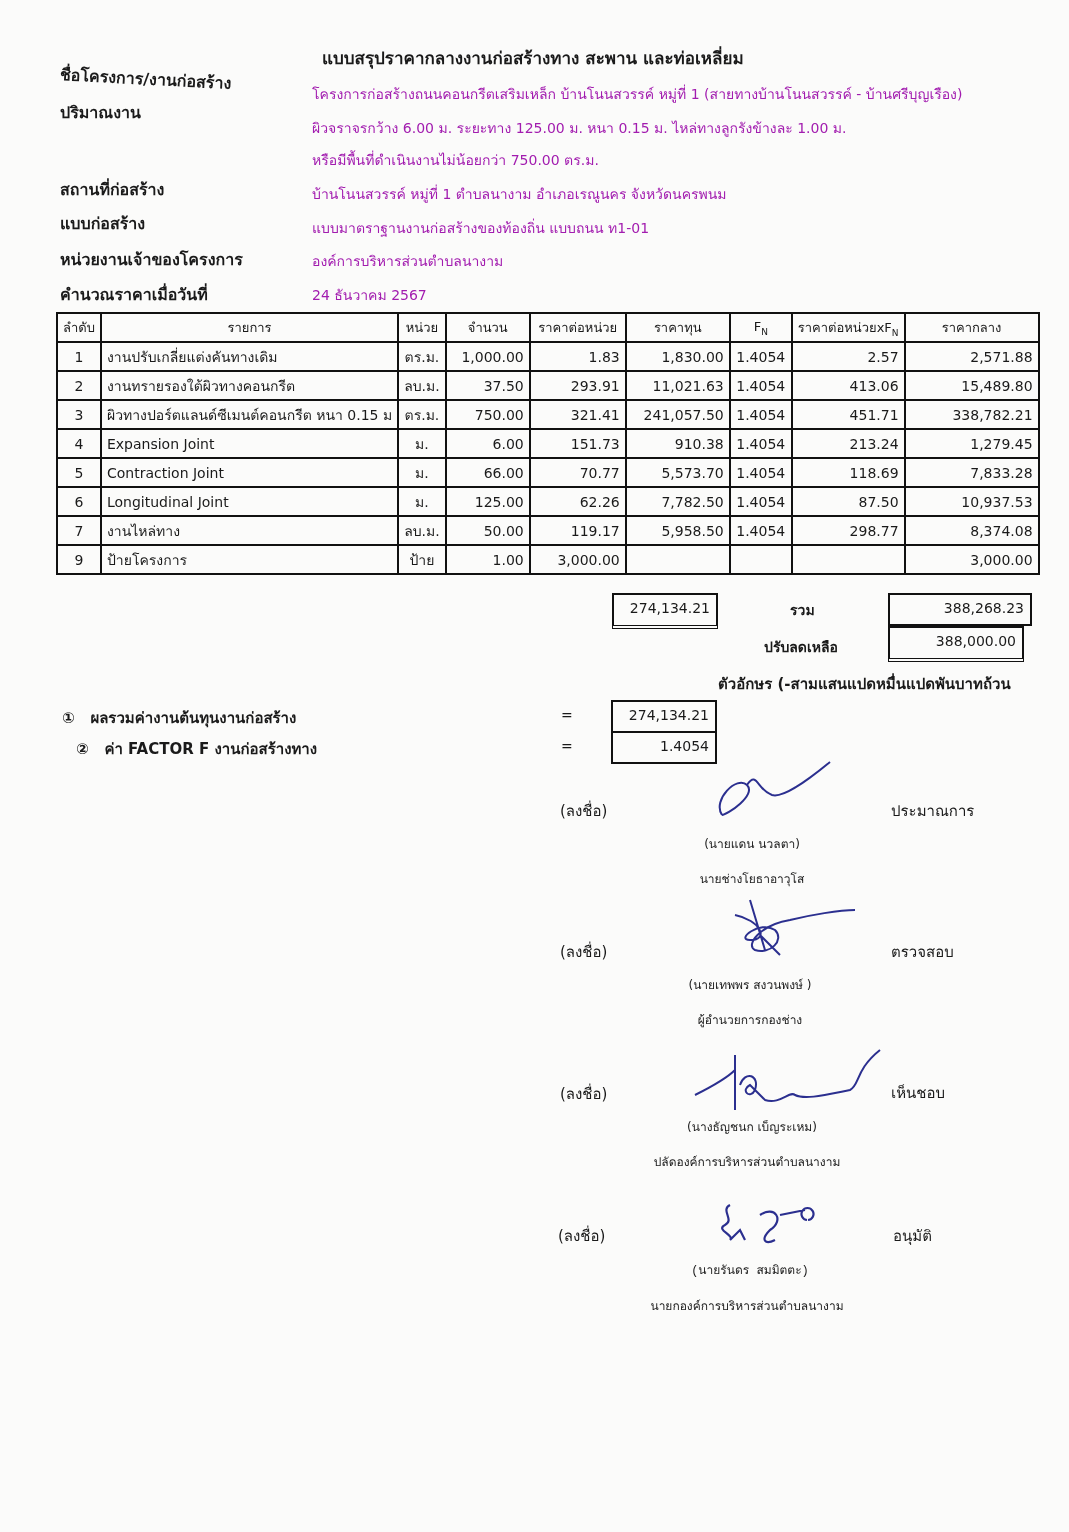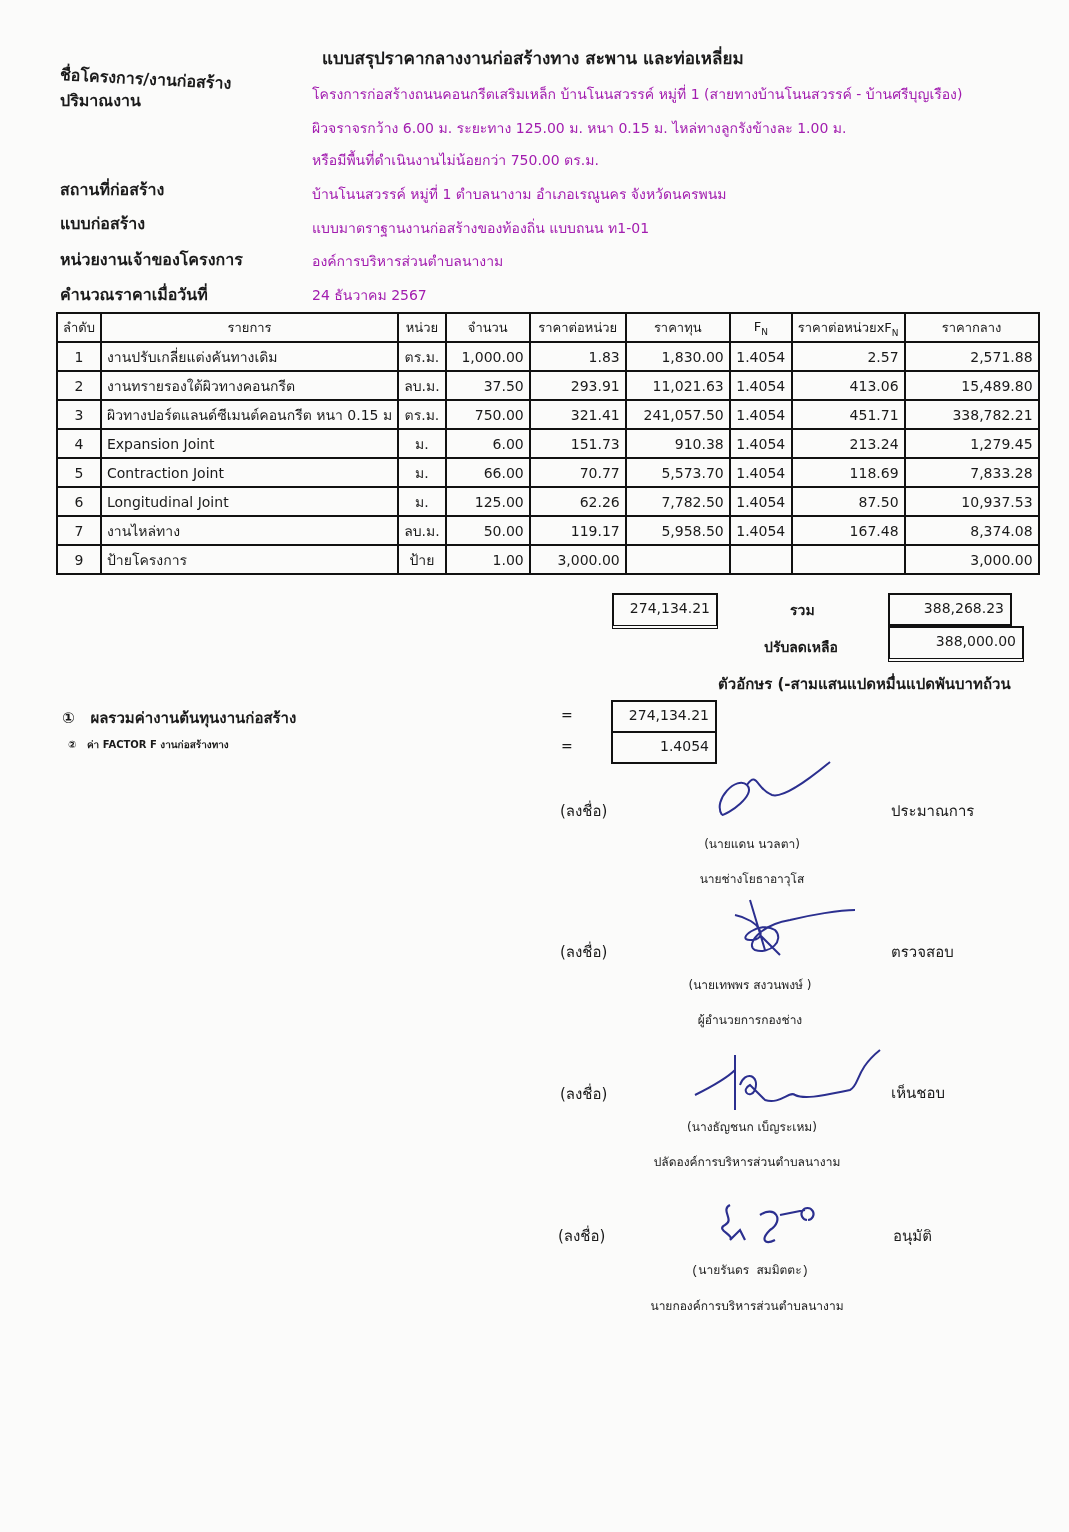--- a/index.html
+++ b/index.html
@@ -32,21 +32,21 @@
   sub { font-size:9px; }
 </style>
 </head>
 <body>
 
 <div class="abs title">แบบสรุปราคากลางงานก่อสร้างทาง  สะพาน  และท่อเหลี่ยม</div>
 
 <div class="abs lbl" style="top:62px;transform:rotate(3deg);transform-origin:left;">ชื่อโครงการ/งานก่อสร้าง</div>
 <div class="abs val" style="top:83px;">โครงการก่อสร้างถนนคอนกรีตเสริมเหล็ก บ้านโนนสวรรค์  หมู่ที่ 1  (สายทางบ้านโนนสวรรค์ - บ้านศรีบุญเรือง)</div>
 
-<div class="abs lbl" style="top:88px;">ปริมาณงาน</div>
+<div class="abs lbl" style="top:100px;">ปริมาณงาน</div>
 <div class="abs val" style="top:117px;">ผิวจราจรกว้าง 6.00 ม. ระยะทาง 125.00 ม. หนา 0.15 ม. ไหล่ทางลูกรังข้างละ 1.00 ม.</div>
 <div class="abs val" style="top:149px;">หรือมีพื้นที่ดำเนินงานไม่น้อยกว่า  750.00  ตร.ม.</div>
 
 <div class="abs lbl" style="top:177px;">สถานที่ก่อสร้าง</div>
 <div class="abs val" style="top:183px;">บ้านโนนสวรรค์  หมู่ที่ 1  ตำบลนางาม  อำเภอเรณูนคร  จังหวัดนครพนม</div>
 
 <div class="abs lbl" style="top:211px;">แบบก่อสร้าง</div>
 <div class="abs val" style="top:217px;">แบบมาตราฐานงานก่อสร้างของท้องถิ่น แบบถนน ท1-01</div>
 
 <div class="abs lbl" style="top:247px;">หน่วยงานเจ้าของโครงการ</div>
@@ -154,53 +154,53 @@
   </tr>
 
   <tr>
     <td class="c">7</td>
     <td class="l">งานไหล่ทาง</td>
     <td class="c">ลบ.ม.</td>
     <td class="r">50.00</td>
     <td class="r">119.17</td>
     <td class="r">5,958.50</td>
     <td class="c">1.4054</td>
-    <td class="r">167.48</td>
+    <td class="r">298.77</td>
     <td class="r">8,374.08</td>
   </tr>
 
   <tr>
     <td class="c">9</td>
     <td class="l">ป้ายโครงการ</td>
     <td class="c">ป้าย</td>
     <td class="r">1.00</td>
     <td class="r">3,000.00</td>
     <td class="r"></td>
     <td class="c"></td>
     <td class="r"></td>
     <td class="r">3,000.00</td>
   </tr>
 </tbody>
 </table>
 
 <div class="box dbl" style="left:612px;top:593px;width:106px;height:36px;">274,134.21</div>
 <div class="sumlbl" style="left:790px;top:599px;">รวม</div>
-<div class="box" style="left:888px;top:593px;width:124px;height:33px;">388,268.23</div>
+<div class="box" style="left:888px;top:593px;width:144px;height:33px;">388,268.23</div>
 <div class="sumlbl" style="left:764px;top:636px;">ปรับลดเหลือ</div>
 <div class="box dbl" style="left:888px;top:626px;width:136px;height:36px;">388,000.00</div>
 <div class="sumlbl" style="left:718px;top:672px;font-size:15px;">ตัวอักษร (-สามแสนแปดหมื่นแปดพันบาทถ้วน</div>
 
 <div class="abs" style="left:62px;top:706px;font-size:15px;font-weight:bold;">
   <span>①</span>&nbsp;&nbsp;
   <span>ผลรวมค่างานต้นทุนงานก่อสร้าง</span>
 </div>
 <div class="abs" style="left:561px;top:707px;font-size:14px;">=</div>
 <div class="box" style="left:611px;top:700px;width:106px;height:33px;">274,134.21</div>
 
-<div class="abs" style="left:68px;top:737px;font-size:10px;font-weight:bold;text-align:center;">
+<div class="abs" style="left:76px;top:737px;font-size:15px;font-weight:bold;text-align:center;">
   <span>②</span>&nbsp;&nbsp;
   <span>ค่า FACTOR   F งานก่อสร้างทาง</span>
 </div>
 <div class="abs" style="left:561px;top:738px;font-size:14px;">=</div>
 <div class="box" style="left:611px;top:731px;width:106px;height:33px;">1.4054</div>
 
 <div class="sig-row" style="left:560px;top:799px;">(ลงชื่อ)</div>
 <svg class="sig" style="left:712px;top:760px;" width="120" height="60">
   <path d="M10 55 C 0 40, 25 15, 35 25 C 45 35, 15 55, 10 55 M35 25 C 45 10, 45 30, 60 35 C 70 38, 90 25, 118 2" stroke="#2b2f8f" stroke-width="2" fill="none"></path>
 </svg>

